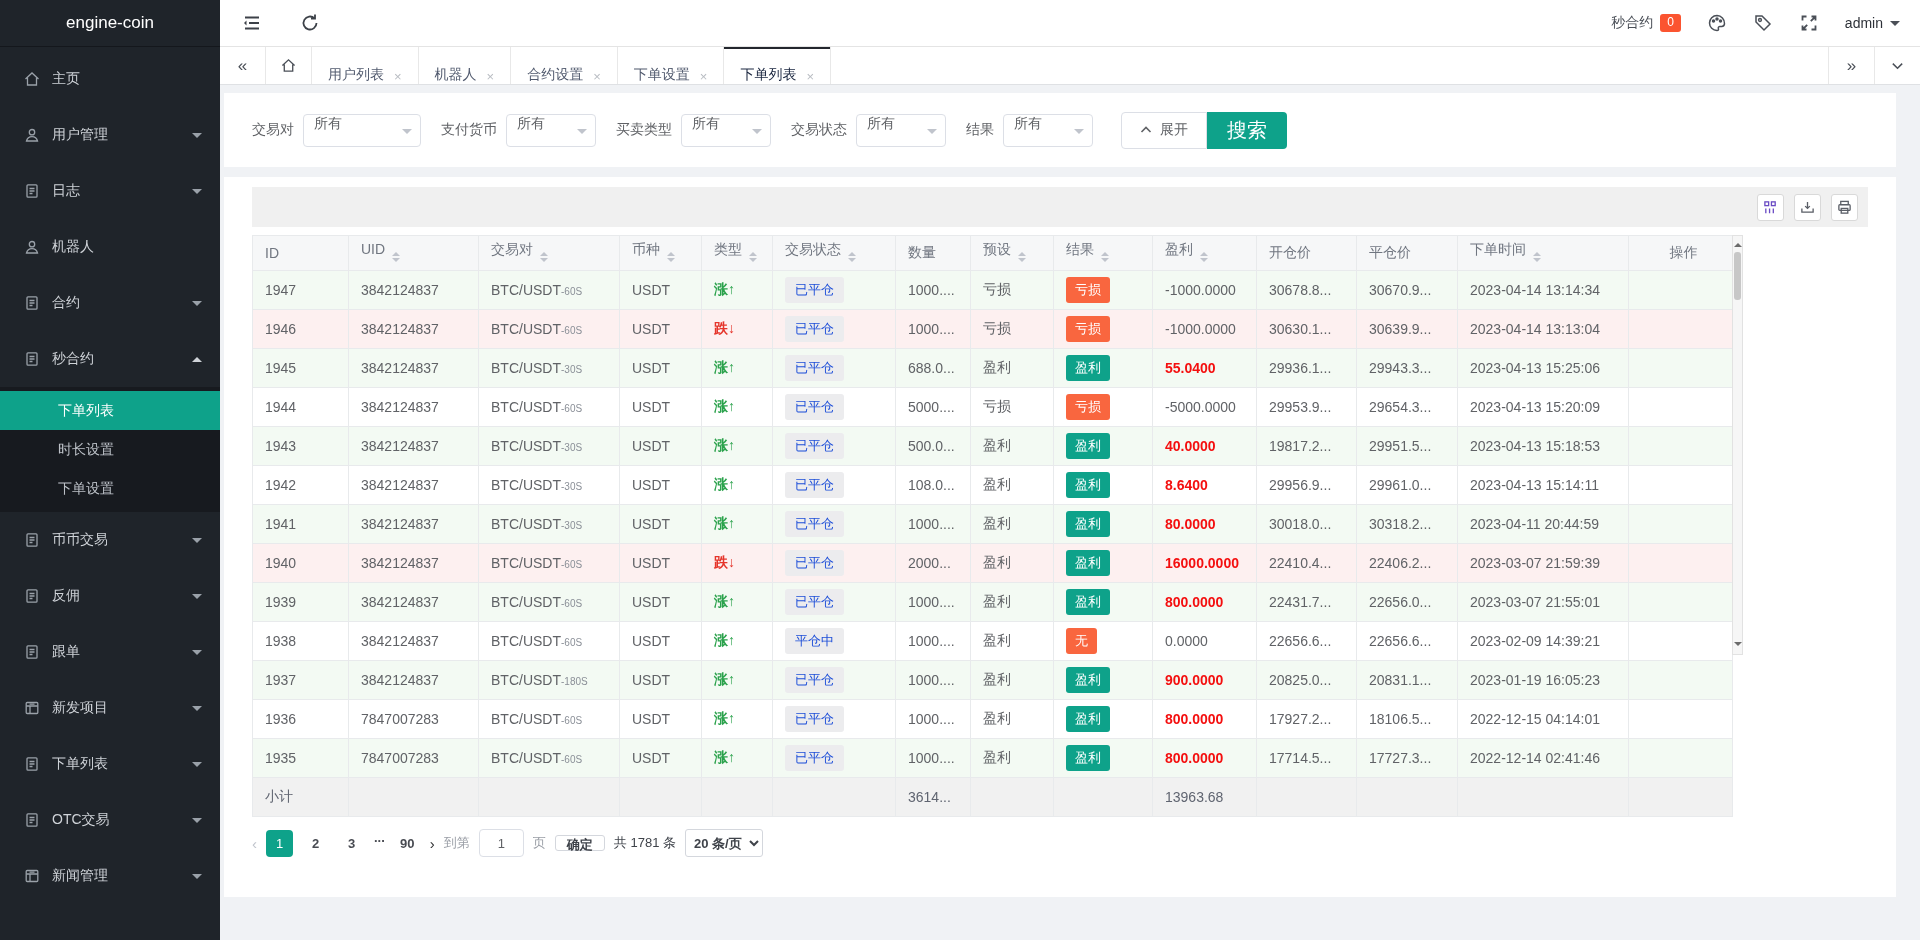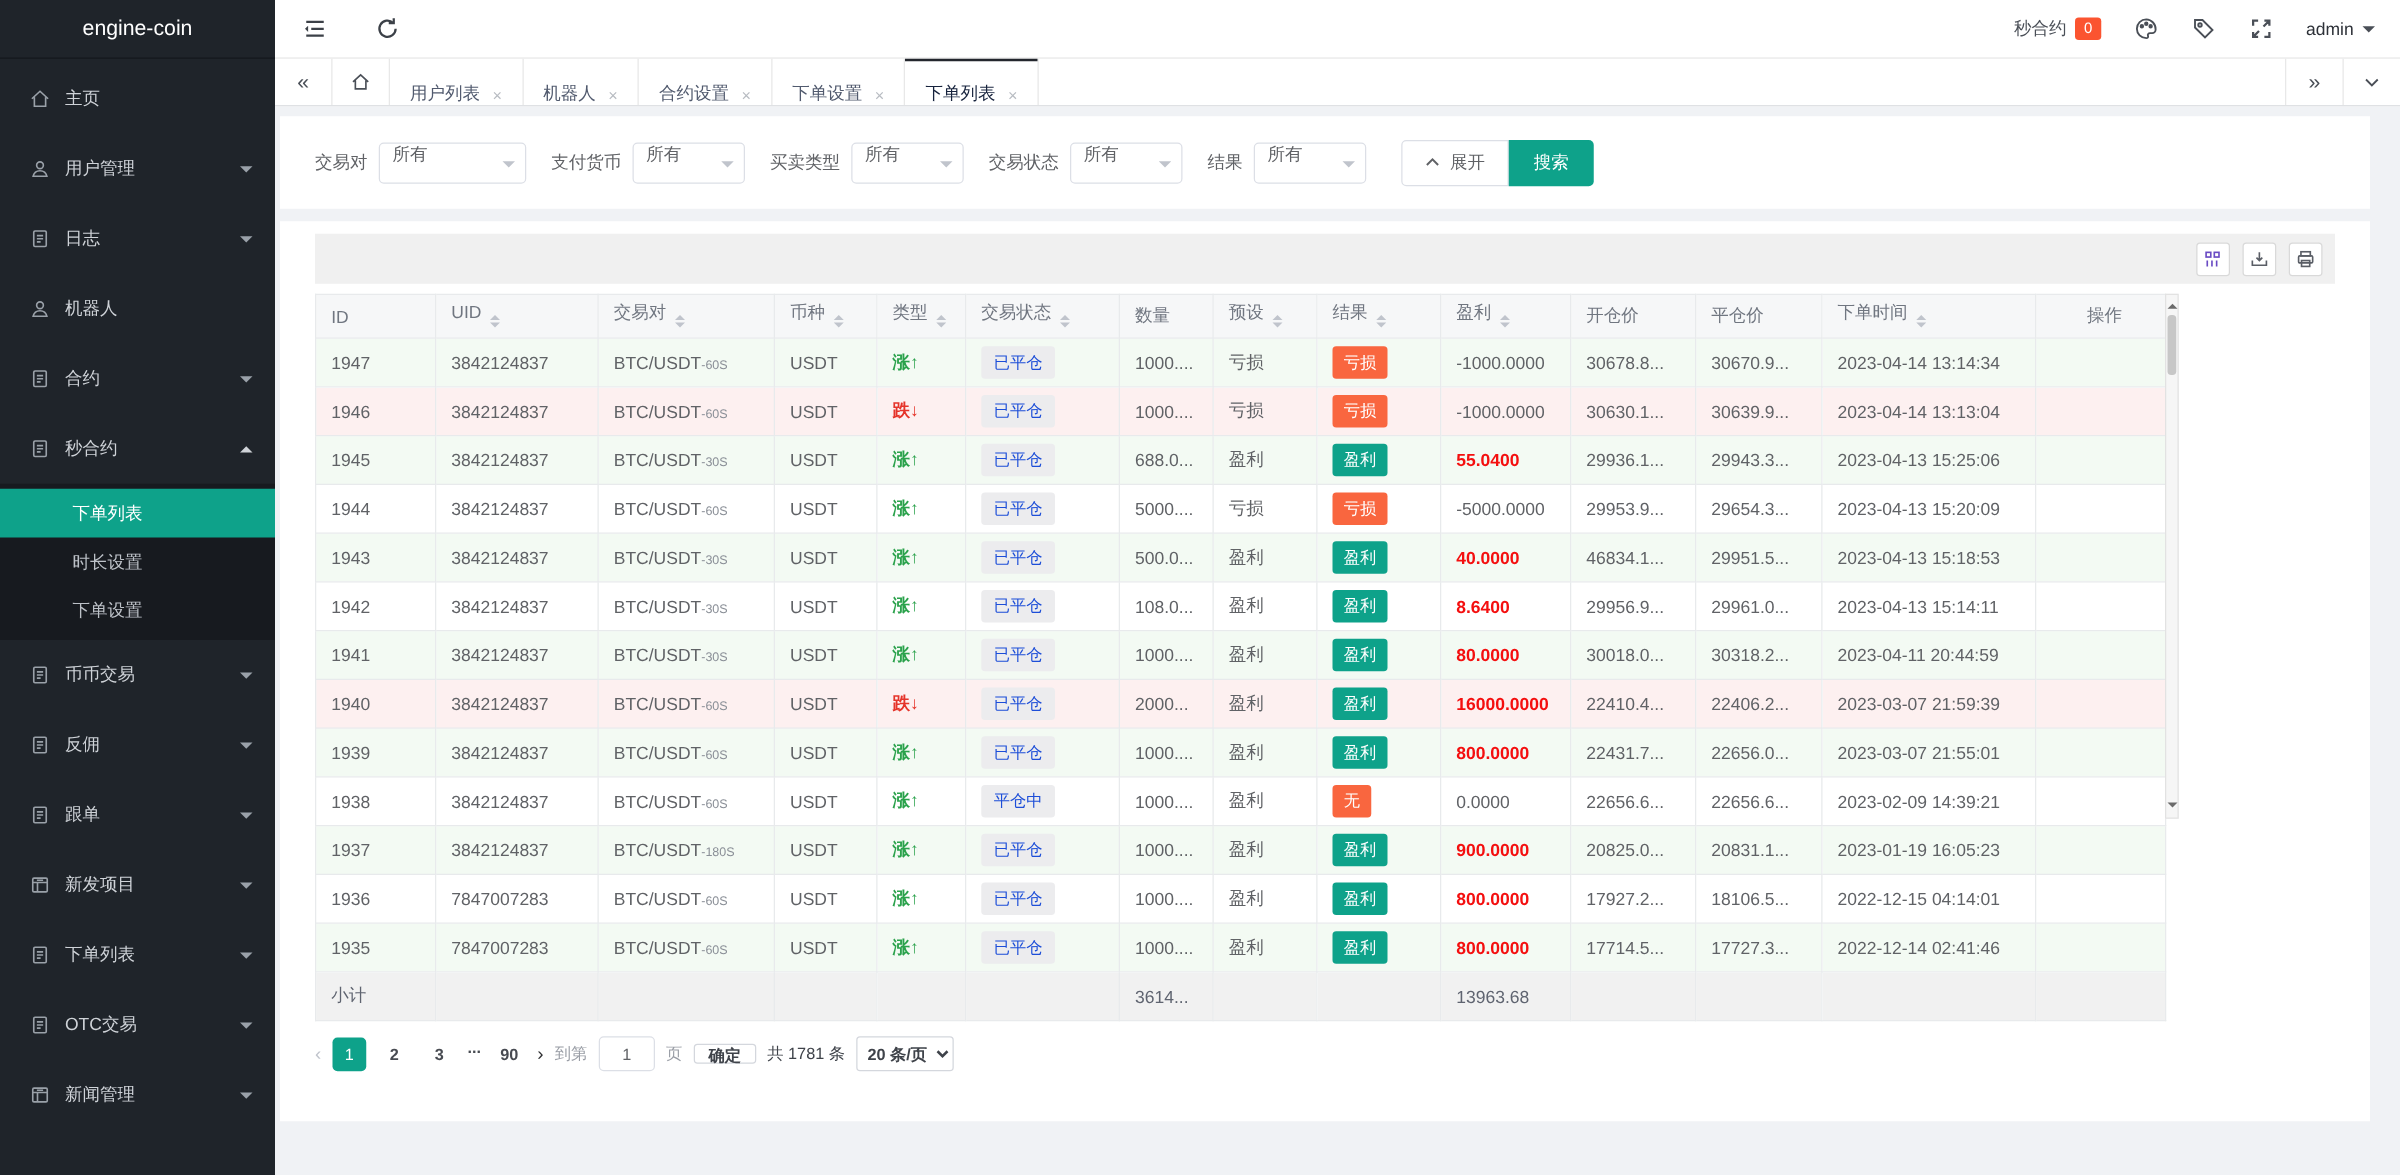--- a/index.html
+++ b/index.html
@@ -55,21 +55,21 @@
   .content { flex:1; padding:8px 24px 0 4px; overflow:hidden; }
 
   .filter-card { background:#fff; height:74px; display:flex; align-items:center; padding-left:28px; margin-bottom:10px; }
   .f-field { display:flex; align-items:center; margin-right:20px; }
   .f-label { font-size:14px; color:#606266; margin-right:9px; white-space:nowrap; }
   .f-select { position:relative; height:33px; border:1px solid #dcdfe6; border-radius:4px; background:#fff; display:flex; align-items:flex-start; padding:0 24px 0 10px; font-size:14px; color:#606266; cursor:pointer; }
   .f-select .caret { position:absolute; right:8px; width:0; height:0; border:5px solid transparent; border-top-color:#c0c4cc; top:14px; }
   .f-select.wide { width:118px; } .f-select.norm { width:90px; }
   .btn-expand { height:37px; display:flex; align-items:center; gap:8px; padding:0 18px; border:1px solid #dcdfe6; border-radius:4px 0 0 4px; background:#fff; font-size:14px; color:#606266; cursor:pointer; margin-left:8px; }
   .btn-expand svg { width:12px; height:12px; color:#606266; }
-  .btn-search { height:37px; padding:0 20px; background:var(--accent); color:#fff; font-size:14px; border:none; border-radius:0 4px 4px 0; cursor:pointer; }
+  .btn-search { height:37px; padding:0 20px; background:var(--accent); color:#fff; font-size:20px; border:none; border-radius:0 4px 4px 0; cursor:pointer; }
 
   .table-card { background:#fff; padding:10px 28px 40px 28px; }
   .grid-toolbar { background:#f0f0f0; height:40px; display:flex; align-items:center; justify-content:flex-end; padding-right:10px; gap:10px; margin-bottom:8px; }
   .gt-btn { width:27px; height:27px; background:#fff; border:1px solid #d9d9d9; border-radius:3px; display:flex; align-items:center; justify-content:center; cursor:pointer; color:#5a5e66; }
   .gt-btn svg { width:15px; height:15px; display:block; }
   .gt-btn.first { color:#6a4bc4; }
 
   .table-wrap { position:relative; width:1500px; }
   table { border-collapse:collapse; table-layout:fixed; width:1480px; font-size:14px; }
   th, td { border:1px solid var(--border); height:39px; padding:0 6px 0 12px; text-align:left; overflow:hidden; white-space:nowrap; }
@@ -532,21 +532,21 @@
                   <td>1943</td>
                   <td>3842124837</td>
                   <td><span>BTC/USDT</span><span class="pair-sub">-30S</span></td>
                   <td>USDT</td>
                   <td><span class="type-up">涨↑</span></td>
                   <td><span class="tag-gray">已平仓</span></td>
                   <td>500.0...</td>
                   <td>盈利</td>
                   <td><span class="badge win">盈利</span></td>
                   <td><span class="profit-hot">40.0000</span></td>
-                  <td>46834.1...</td>
+                  <td>19817.2...</td>
                   <td>29951.5...</td>
                   <td>2023-04-13 15:18:53</td>
                   <td></td>
                 </tr>
                 <tr class="tint-white">
                   <td>1942</td>
                   <td>3842124837</td>
                   <td><span>BTC/USDT</span><span class="pair-sub">-30S</span></td>
                   <td>USDT</td>
                   <td><span class="type-up">涨↑</span></td>

